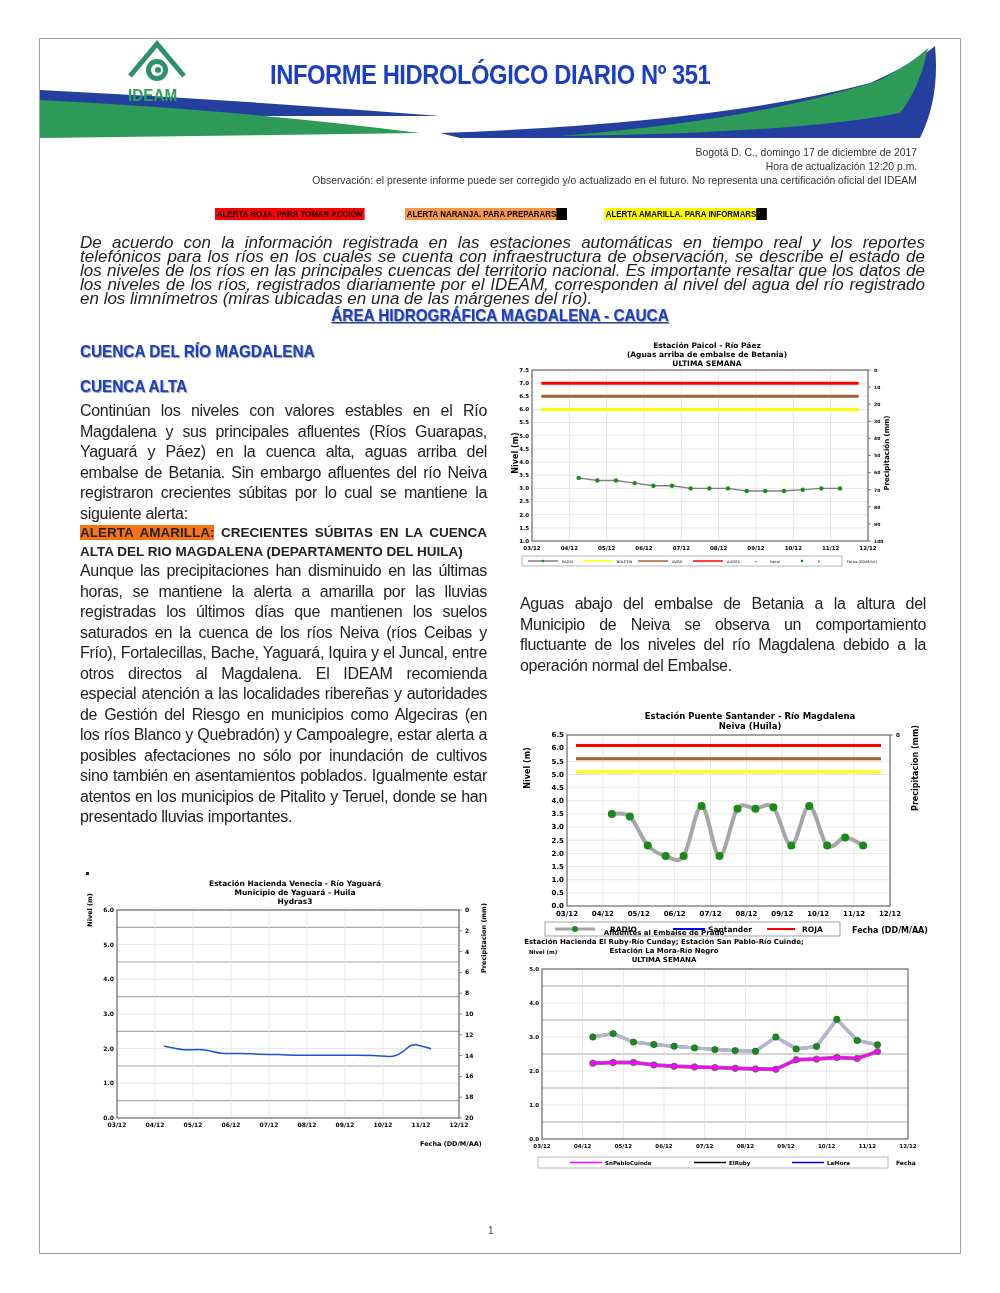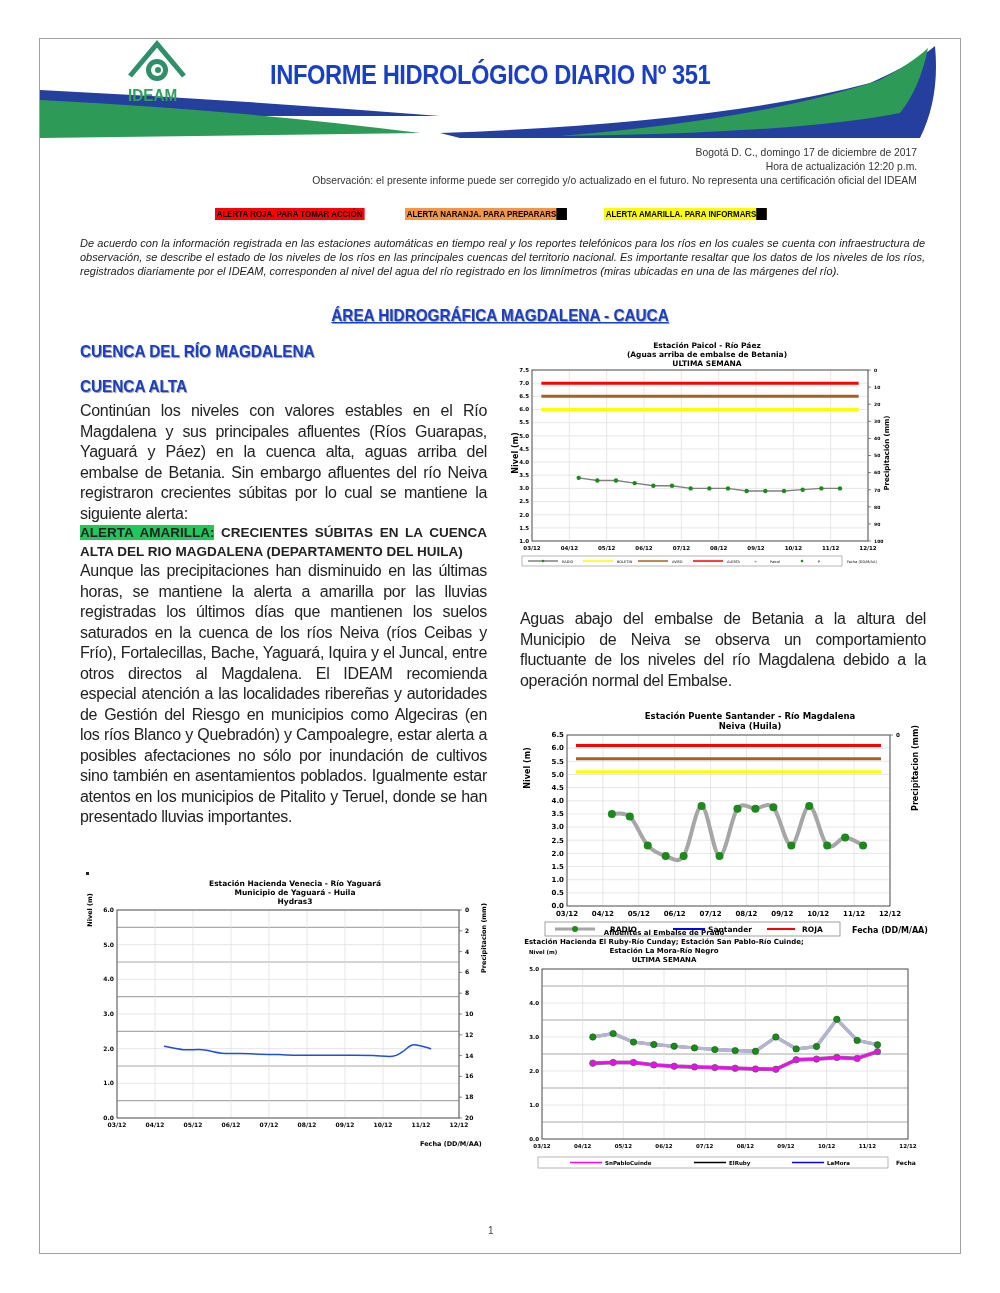--- a/index.html
+++ b/index.html
@@ -5,26 +5,26 @@
   * { box-sizing: border-box; margin: 0; padding: 0; }
   body { width: 1000px; height: 1293px; background: #ffffff; font-family: "Liberation Sans", sans-serif; position: relative; overflow: hidden; }
   .page { position: absolute; left: 39px; top: 38px; width: 922px; height: 1216px; border: 1px solid #a0a0a0; background: #fff; }
   .banner { position: absolute; left: 40px; top: 38px; width: 920px; height: 100px; overflow: hidden; }
   .banner svg { position: absolute; left: 0; top: 0; }
   .title { position: absolute; left: 270px; top: 60px; font-size: 27px; font-weight: bold; color: #1a3fc4; letter-spacing: -0.5px; transform: scaleX(0.88); transform-origin: left center; white-space: nowrap; }
   .logo-text { position: absolute; left: 128px; top: 86px; font-size: 17px; font-weight: bold; color: #2fa05a; transform: scaleX(0.9); transform-origin: left center; }
   .meta { position: absolute; right: 83px; text-align: right; font-size: 11.5px; color: #333; transform: scaleX(0.9); transform-origin: right center; white-space: nowrap; }
   .alert-box { position: absolute; top: 208px; height: 12px; font-size: 9px; font-weight: bold; line-height: 12px; padding: 0 2px; white-space: nowrap; transform: scaleX(0.88); transform-origin: left center; }
   .blk { display: inline-block; width: 12px; height: 12px; background: #000; vertical-align: top; }
-  .intro { position: absolute; left: 80px; top: 236px; width: 845px; font-size: 11px; font-style: italic; color: #222; line-height: 14px; text-align: justify; }
+  .intro { position: absolute; left: 80px; top: 236px; width: 845px; font-size: 17px; font-style: italic; color: #222; line-height: 14px; text-align: justify; }
   .area-title { position: absolute; left: 0; width: 1000px; top: 306px; text-align: center; font-size: 17px; font-weight: bold; color: #1a3fc4; text-decoration: underline; text-shadow: 1px 1px 1px #999; transform: scaleX(0.9); }
   .h2 { position: absolute; left: 80px; font-size: 17px; font-weight: bold; color: #1a3fc4; text-shadow: 1px 1px 1px #999; transform: scaleX(0.9); transform-origin: left center; white-space: nowrap; }
   .para { position: absolute; font-size: 16px; color: #222; line-height: 20.5px; text-align: justify; letter-spacing: -0.3px; }
   .alert-head { position: absolute; left: 80px; top: 523px; width: 407px; font-size: 13.5px; font-weight: bold; color: #222; line-height: 19px; text-align: justify; }
-  .alert-head .hl { background: #22c55e; margin-top: 27px; }
+  .alert-head .hl { background: #f97316; margin-top: 27px; }
   .chart { position: absolute; }
   .chart svg text { font-family: "DejaVu Sans", sans-serif; }
   .pagenum { position: absolute; left: 488px; top: 1225px; font-size: 10px; color: #444; }
 </style>
 </head>
 <body>
 
 <div class="page"></div>
 
 <div class="banner">
@@ -60,21 +60,21 @@
 
 <div class="h2" style="top:342px;">CUENCA DEL RÍO MAGDALENA</div>
 <div class="h2" style="top:377px;">CUENCA ALTA</div>
 
 <div class="para" style="left:80px;top:401px;width:407px;">Continúan los niveles con valores estables en el Río Magdalena y sus principales afluentes (Ríos Guarapas, Yaguará y Páez) en la cuenca alta, aguas arriba del embalse de Betania. Sin embargo afluentes del río Neiva registraron crecientes súbitas por lo cual se mantiene la siguiente alerta:</div>
 
 <div class="alert-head"><span class="hl">ALERTA AMARILLA:</span><span> CRECIENTES SÚBITAS EN LA CUENCA ALTA DEL RIO MAGDALENA (DEPARTAMENTO DEL HUILA)</span></div>
 
 <div class="para" style="left:80px;top:561px;width:407px;">Aunque las precipitaciones han disminuido en las últimas horas, se mantiene la alerta a amarilla por las lluvias registradas los últimos días que mantienen los suelos saturados en la cuenca de los ríos Neiva (ríos Ceibas y Frío), Fortalecillas, Bache, Yaguará, Iquira y el Juncal, entre otros directos al Magdalena. El IDEAM recomienda especial atención a las localidades ribereñas y autoridades de Gestión del Riesgo en municipios como Algeciras (en los ríos Blanco y Quebradón) y Campoalegre, estar alerta a posibles afectaciones no sólo por inundación de cultivos sino también en asentamientos poblados.  Igualmente estar atentos en los municipios de Pitalito y Teruel, donde se han presentado lluvias importantes.</div>
 
-<div class="para" style="left:520px;top:609px;width:406px;">Aguas abajo del embalse de Betania a la altura del Municipio de Neiva se observa un comportamiento fluctuante de los niveles del río Magdalena debido a la operación normal del Embalse.</div>
+<div class="para" style="left:520px;top:594px;width:406px;">Aguas abajo del embalse de Betania a la altura del Municipio de Neiva se observa un comportamiento fluctuante de los niveles del río Magdalena debido a la operación normal del Embalse.</div>
 
 <div class="chart" style="left:492px;top:338px;width:420px;height:235px;">
   <svg width="420" height="235" viewBox="0 0 420 235">
     <text x="215" y="10" font-size="7.5" font-weight="bold" text-anchor="middle">Estación Paicol  - Río Páez</text>
     <text x="215" y="19" font-size="7.5" font-weight="bold" text-anchor="middle">(Aguas arriba de embalse de Betania)</text>
     <text x="215" y="28" font-size="7.5" font-weight="bold" text-anchor="middle">ULTIMA SEMANA</text>
     <g id="c1grid">
         <line x1="40" x2="376" y1="203" y2="203" stroke="#dcdcdc" stroke-width="0.7"></line>
         <text x="37" y="204.83333333333334" font-size="5.5" font-weight="bold" text-anchor="end">1.0</text>
         <line x1="40" x2="376" y1="189.84615384615384" y2="189.84615384615384" stroke="#dcdcdc" stroke-width="0.7"></line>

